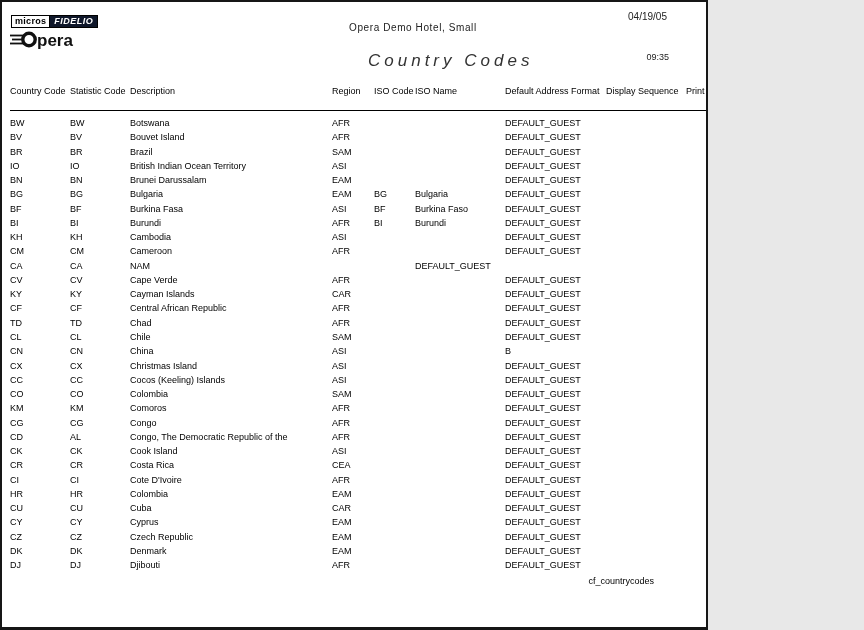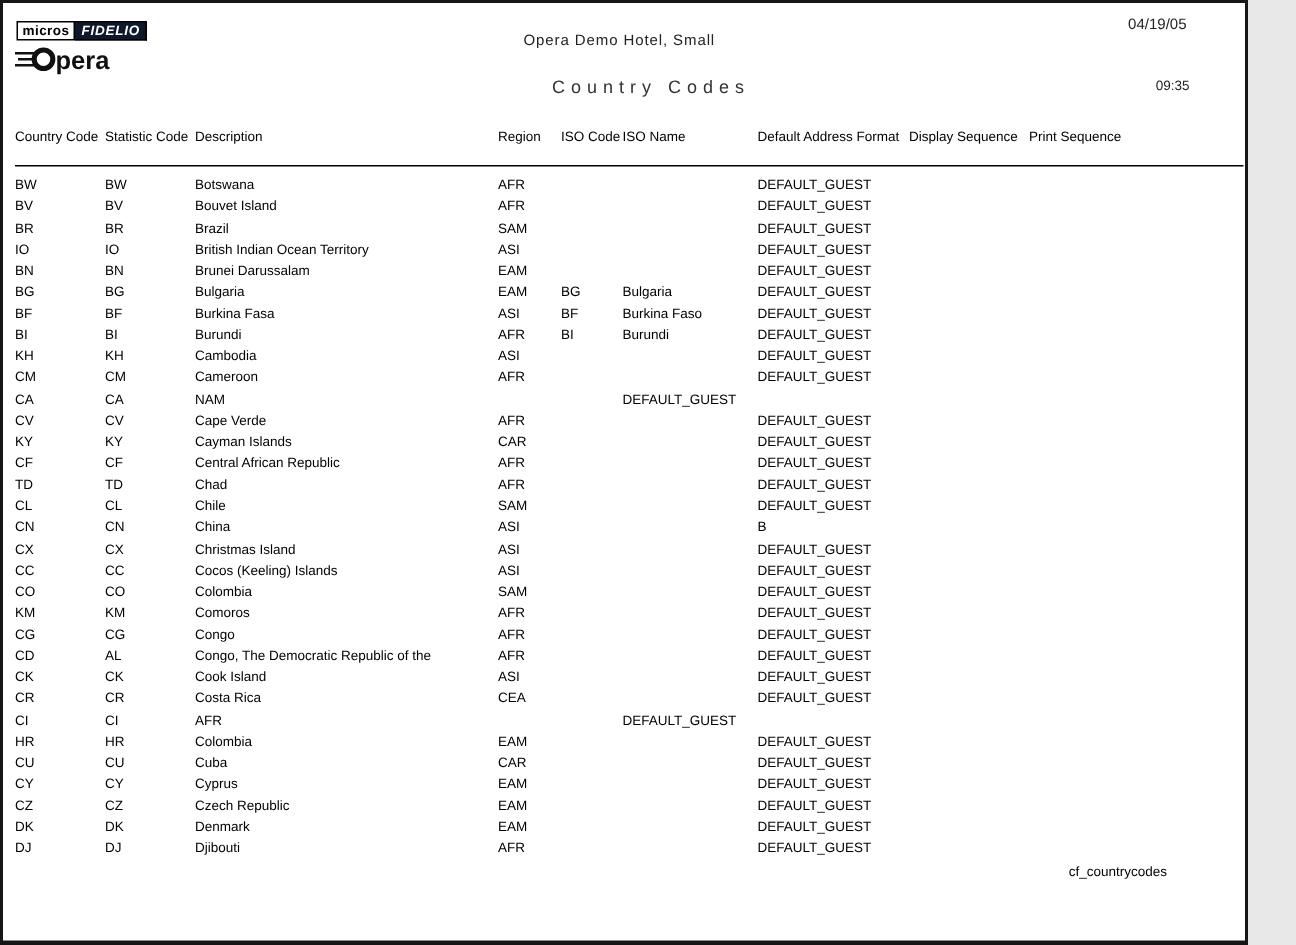--- a/index.html
+++ b/index.html
@@ -1,18 +1,18 @@
 <!DOCTYPE html>
 <html><head>
 <meta charset="utf-8">
 <style>
   html, body { margin: 0; padding: 0; background: #e8e8e8; }
   .page {
     position: relative;
-    width: 832px; height: 630px;
+    width: 708px; height: 630px;
     box-sizing: border-box;
     background: #ffffff;
     border: 2px solid #161616;
     border-bottom-width: 3px;
     font-family: "Liberation Sans", sans-serif;
     color: #1c1c1c;
     overflow: hidden;
   }
   
   .brand { position: absolute; left: 9px; top: 8px; }
@@ -30,21 +30,21 @@
   .hotel-name {
     position: absolute; left: 347px; top: 20px;
     font-size: 10px; letter-spacing: 0.6px; color: #222;
   }
   .report-date {
     position: absolute; right: 39px; top: 9px;
     font-size: 10px; color: #222;
   }
   .report-title {
     position: absolute; left: 366px; top: 49px;
-    font-size: 12px; letter-spacing: 4px; color: #333;
+    font-size: 17px; letter-spacing: 4px; color: #333; font-style: italic;
   }
   .report-time {
     position: absolute; right: 37px; top: 50px;
     font-size: 9px; color: #222;
   }
   
   .report-table { position: absolute; left: 8px; top: 84px; width: 819px; font-size: 9px; }
   .tr, .thead-row {
     display: grid;
     grid-template-columns: 60px 60px 202px 42px 41px 90px 101px 80px 143px;
@@ -374,20 +374,21 @@
           <div class="td">CEA</div>
           <div class="td"></div>
           <div class="td"></div>
           <div class="td">DEFAULT_GUEST</div>
           <div class="td"></div>
           <div class="td"></div>
         </div>
         <div class="tr">
           <div class="td">CI</div>
           <div class="td">CI</div>
+          <div class="td">Cote D'Ivoire</div>
           <div class="td">AFR</div>
           <div class="td"></div>
           <div class="td"></div>
           <div class="td">DEFAULT_GUEST</div>
           <div class="td"></div>
           <div class="td"></div>
         </div>
         <div class="tr">
           <div class="td">HR</div>
           <div class="td">HR</div>

